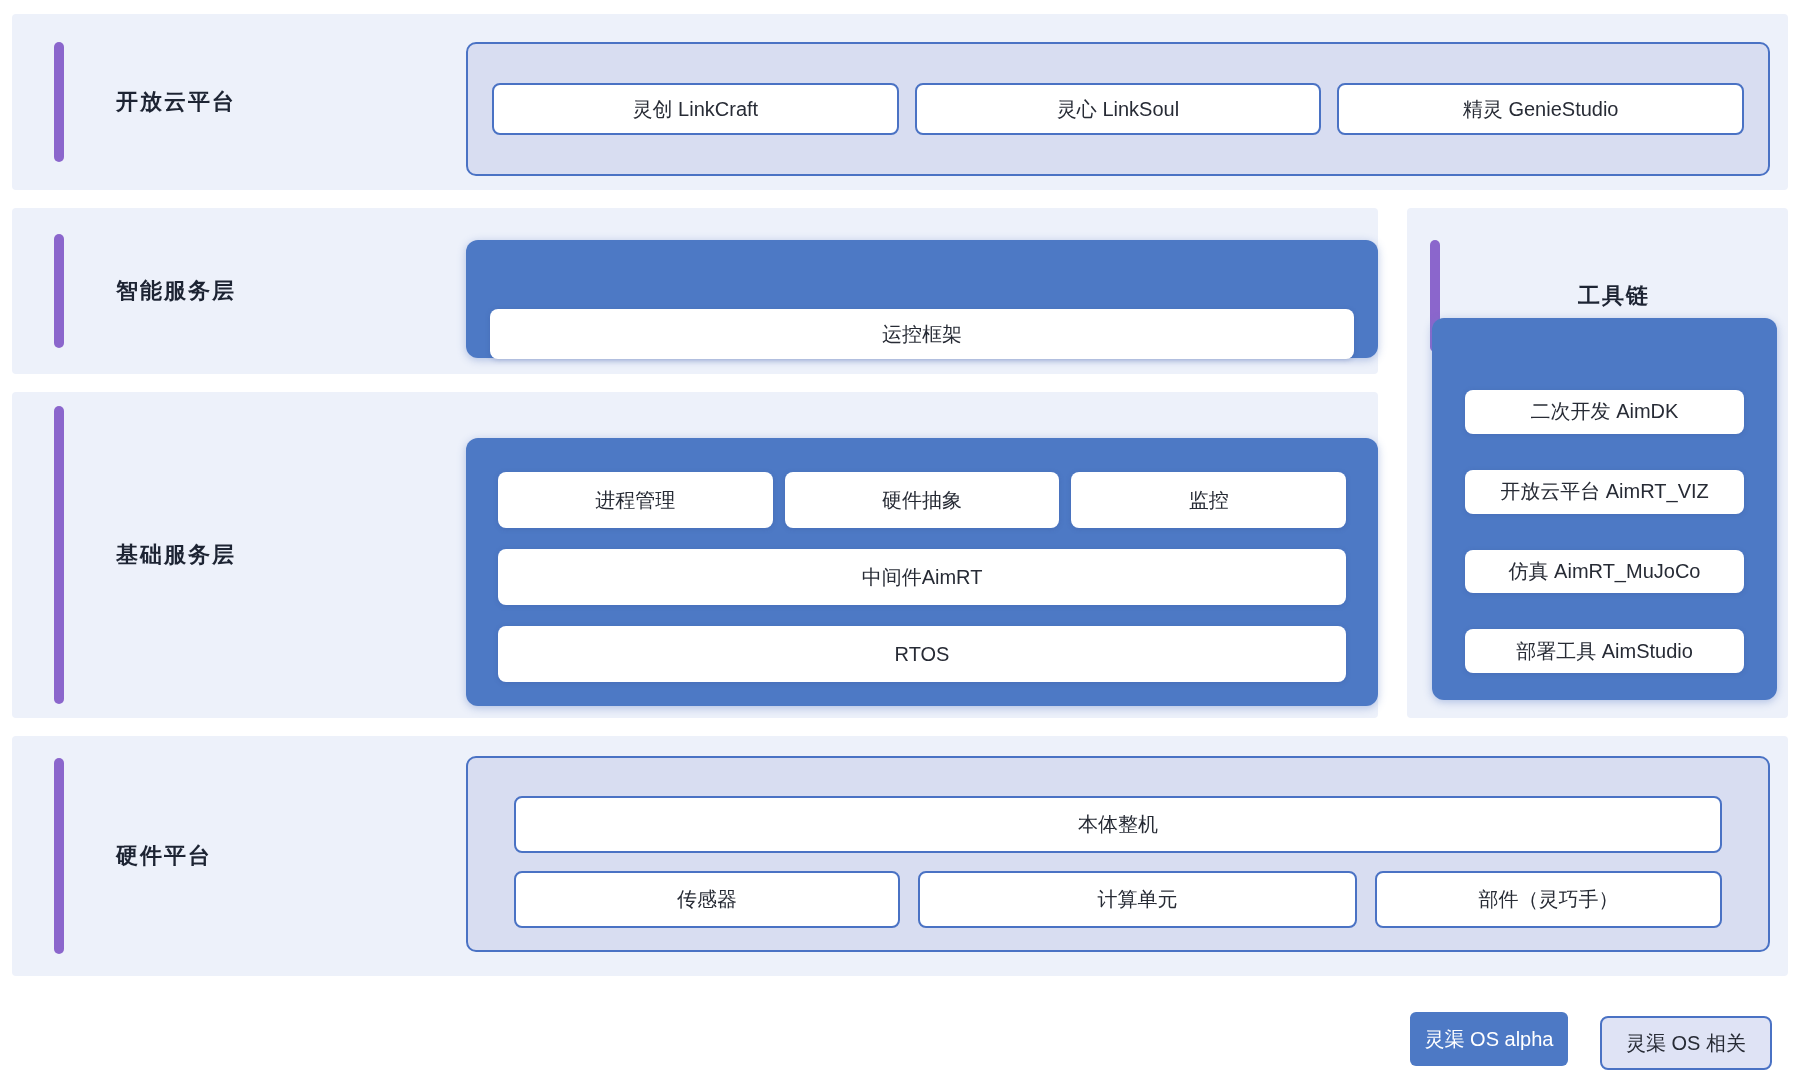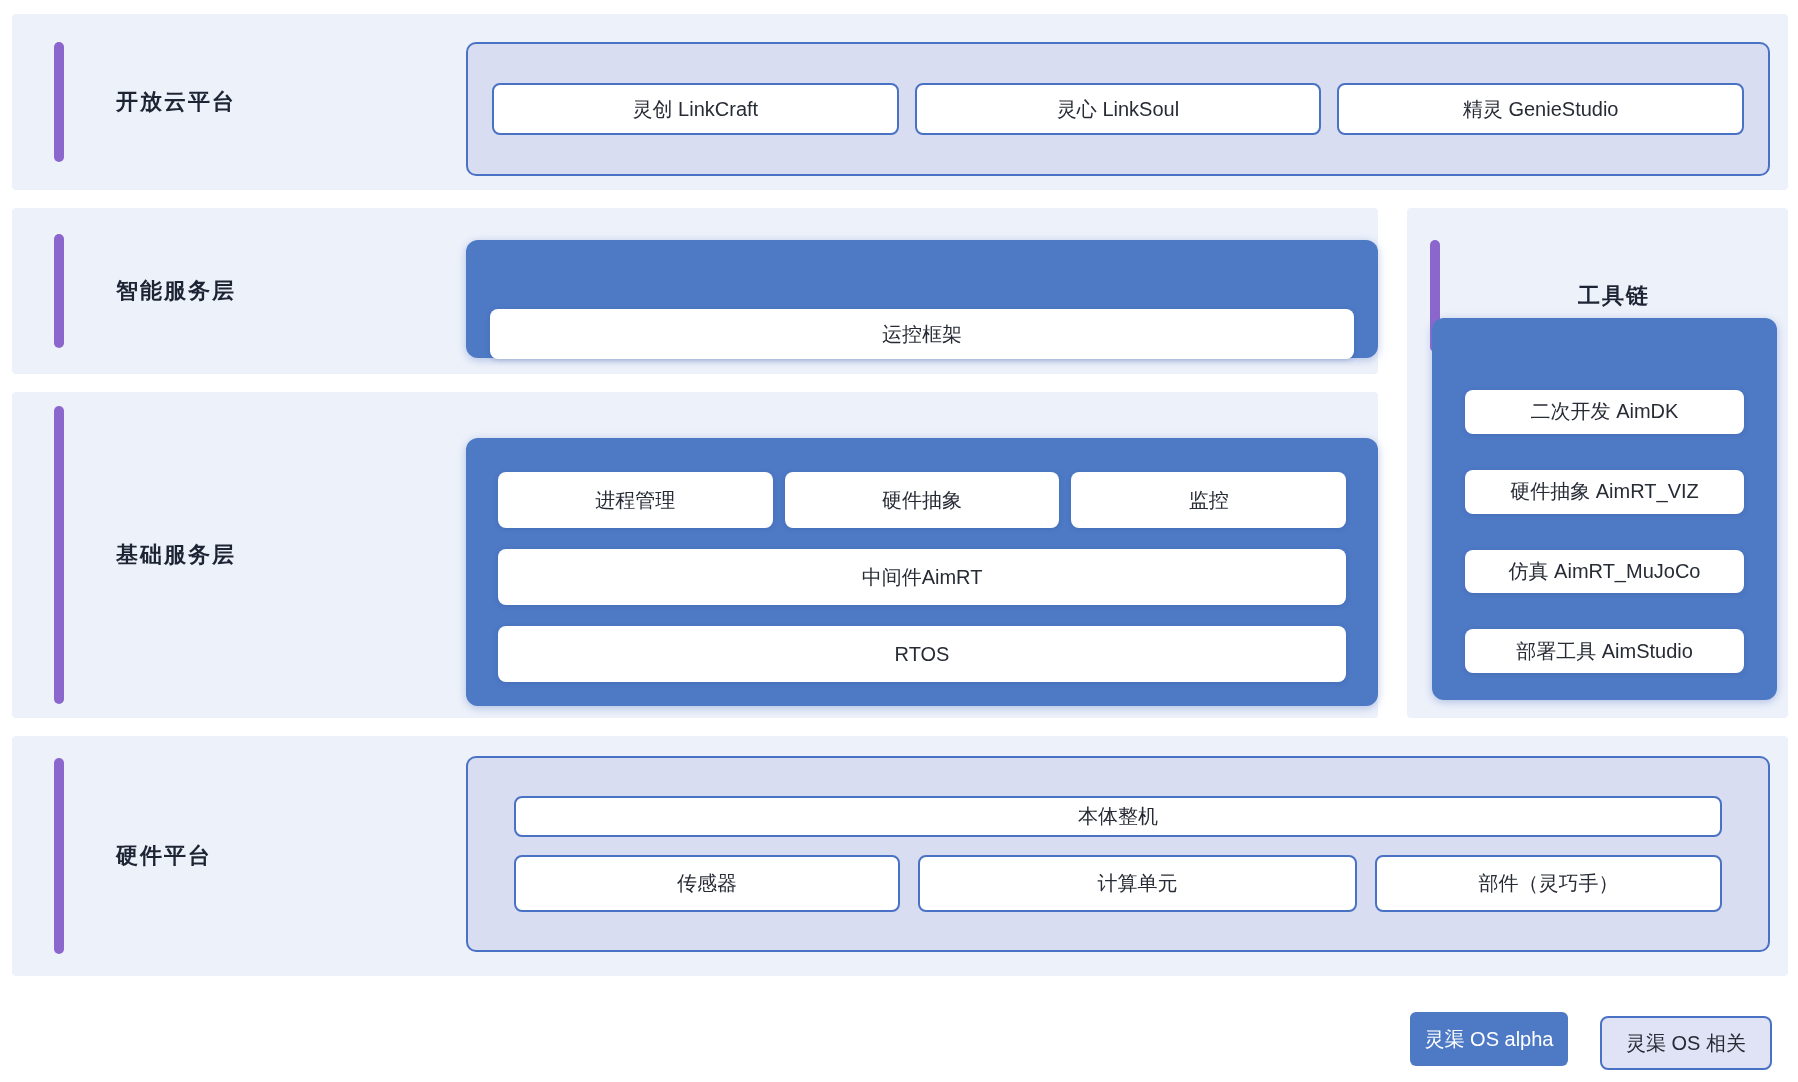--- a/index.html
+++ b/index.html
@@ -47,21 +47,21 @@
   .row1-inner .chip{flex:1;height:52px;}
   
   .row2-pad{position:absolute;inset:0;padding:69px 24px 23px;}
   .row2-pad .chip{height:50px;width:100%;}
   
   .row3-pad{position:absolute;inset:0;padding:34px 32px 23px;display:flex;flex-direction:column;gap:21px;}
   .row3-top{display:flex;gap:12px;height:56px;}
   .row3-top .chip{flex:1;height:56px;}
   .row3-pad > .chip{height:56px;width:100%;}
   
-  .row4-pad{position:absolute;inset:0;padding:38px 46px 38px;display:flex;flex-direction:column;gap:18px;}
+  .row4-pad{position:absolute;inset:0;padding:38px 46px 22px;display:flex;flex-direction:column;gap:18px;}
   .row4-pad .chip{height:57px;width:100%;}
   .row4-bottom{display:grid;grid-template-columns:384fr 437fr 345fr;gap:18px;}
   .row4-bottom .chip{height:57px;width:100%;}
   
   .tc-head{
     position:absolute;left:23px;right:0;top:32px;height:112px;
     display:flex;align-items:center;
   }
   .tc-head .layer-title{margin:0 auto;}
   .tc-head .vbar{height:112px;}
@@ -132,21 +132,21 @@
   </section>
 
   <section class="panel" style="left:1407px;top:208px;width:381px;height:510px">
     <div class="tc-head">
       <span class="vbar"></span>
       <h2 class="layer-title">工具链</h2>
     </div>
     <div class="bluebox" style="left:25px;top:110px;width:345px;height:382px">
       <div class="tc-pad">
         <div class="chip flat">二次开发 AimDK</div>
-        <div class="chip flat">硬件抽象 AimRT_VIZ</div>
+        <div class="chip flat">开放云平台 AimRT_VIZ</div>
         <div class="chip flat">仿真 AimRT_MuJoCo</div>
         <div class="chip flat">部署工具 AimStudio</div>
       </div>
     </div>
   </section>
 
   <section class="panel" style="left:12px;top:736px;width:1776px;height:240px">
     <div class="label">
       <span class="vbar" style="height:196px"></span>
       <h2 class="layer-title">硬件平台</h2>

